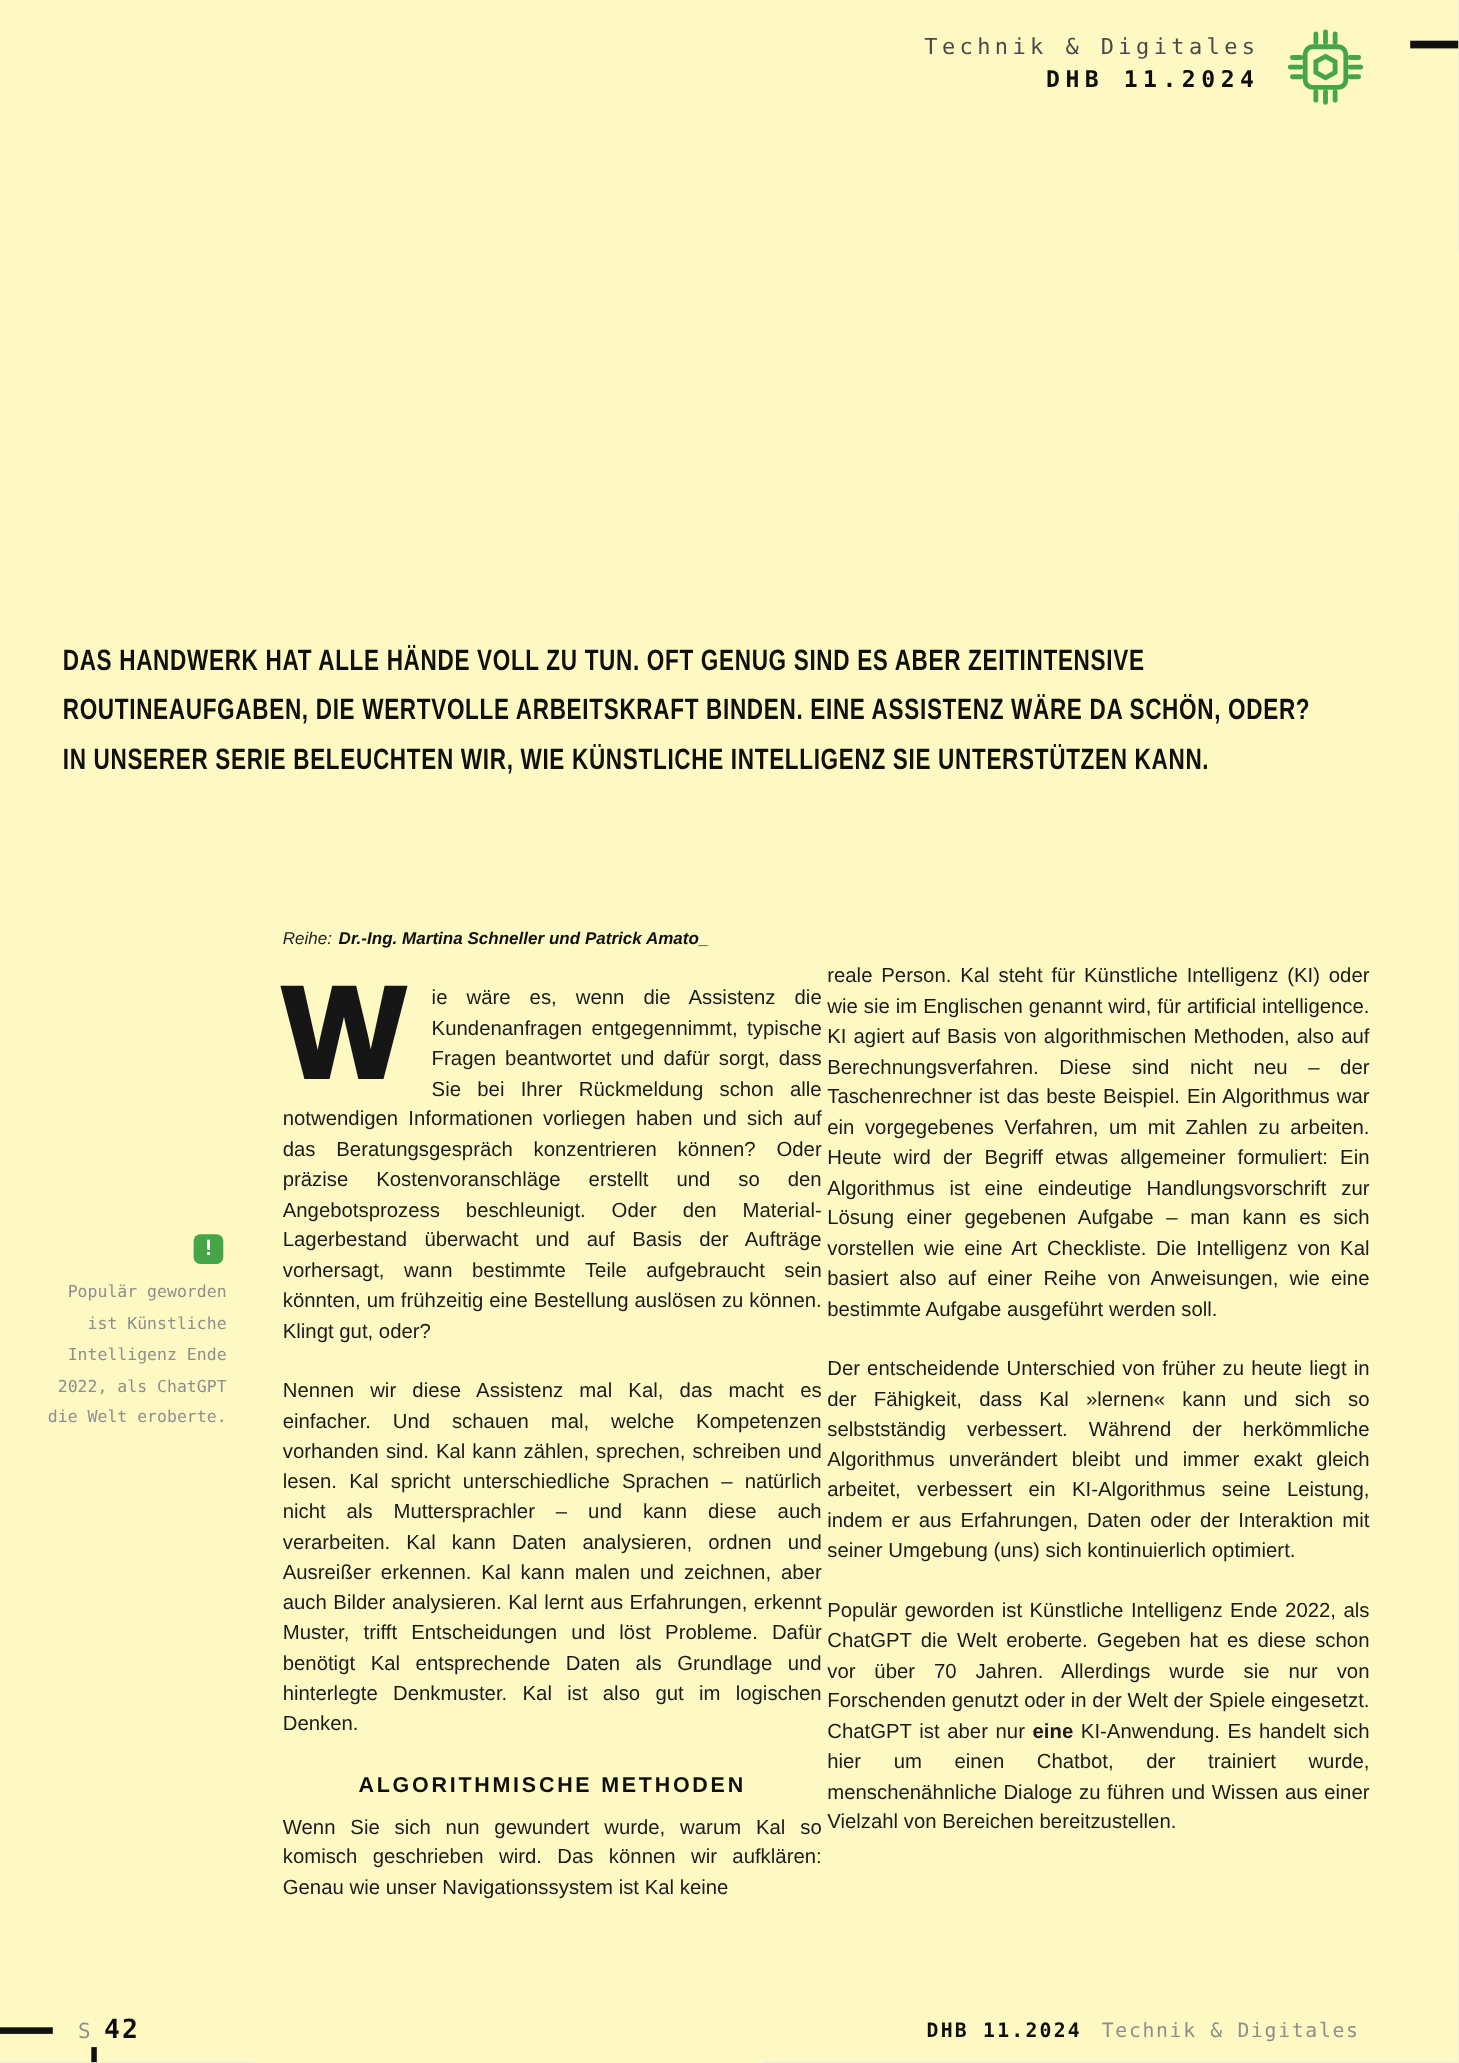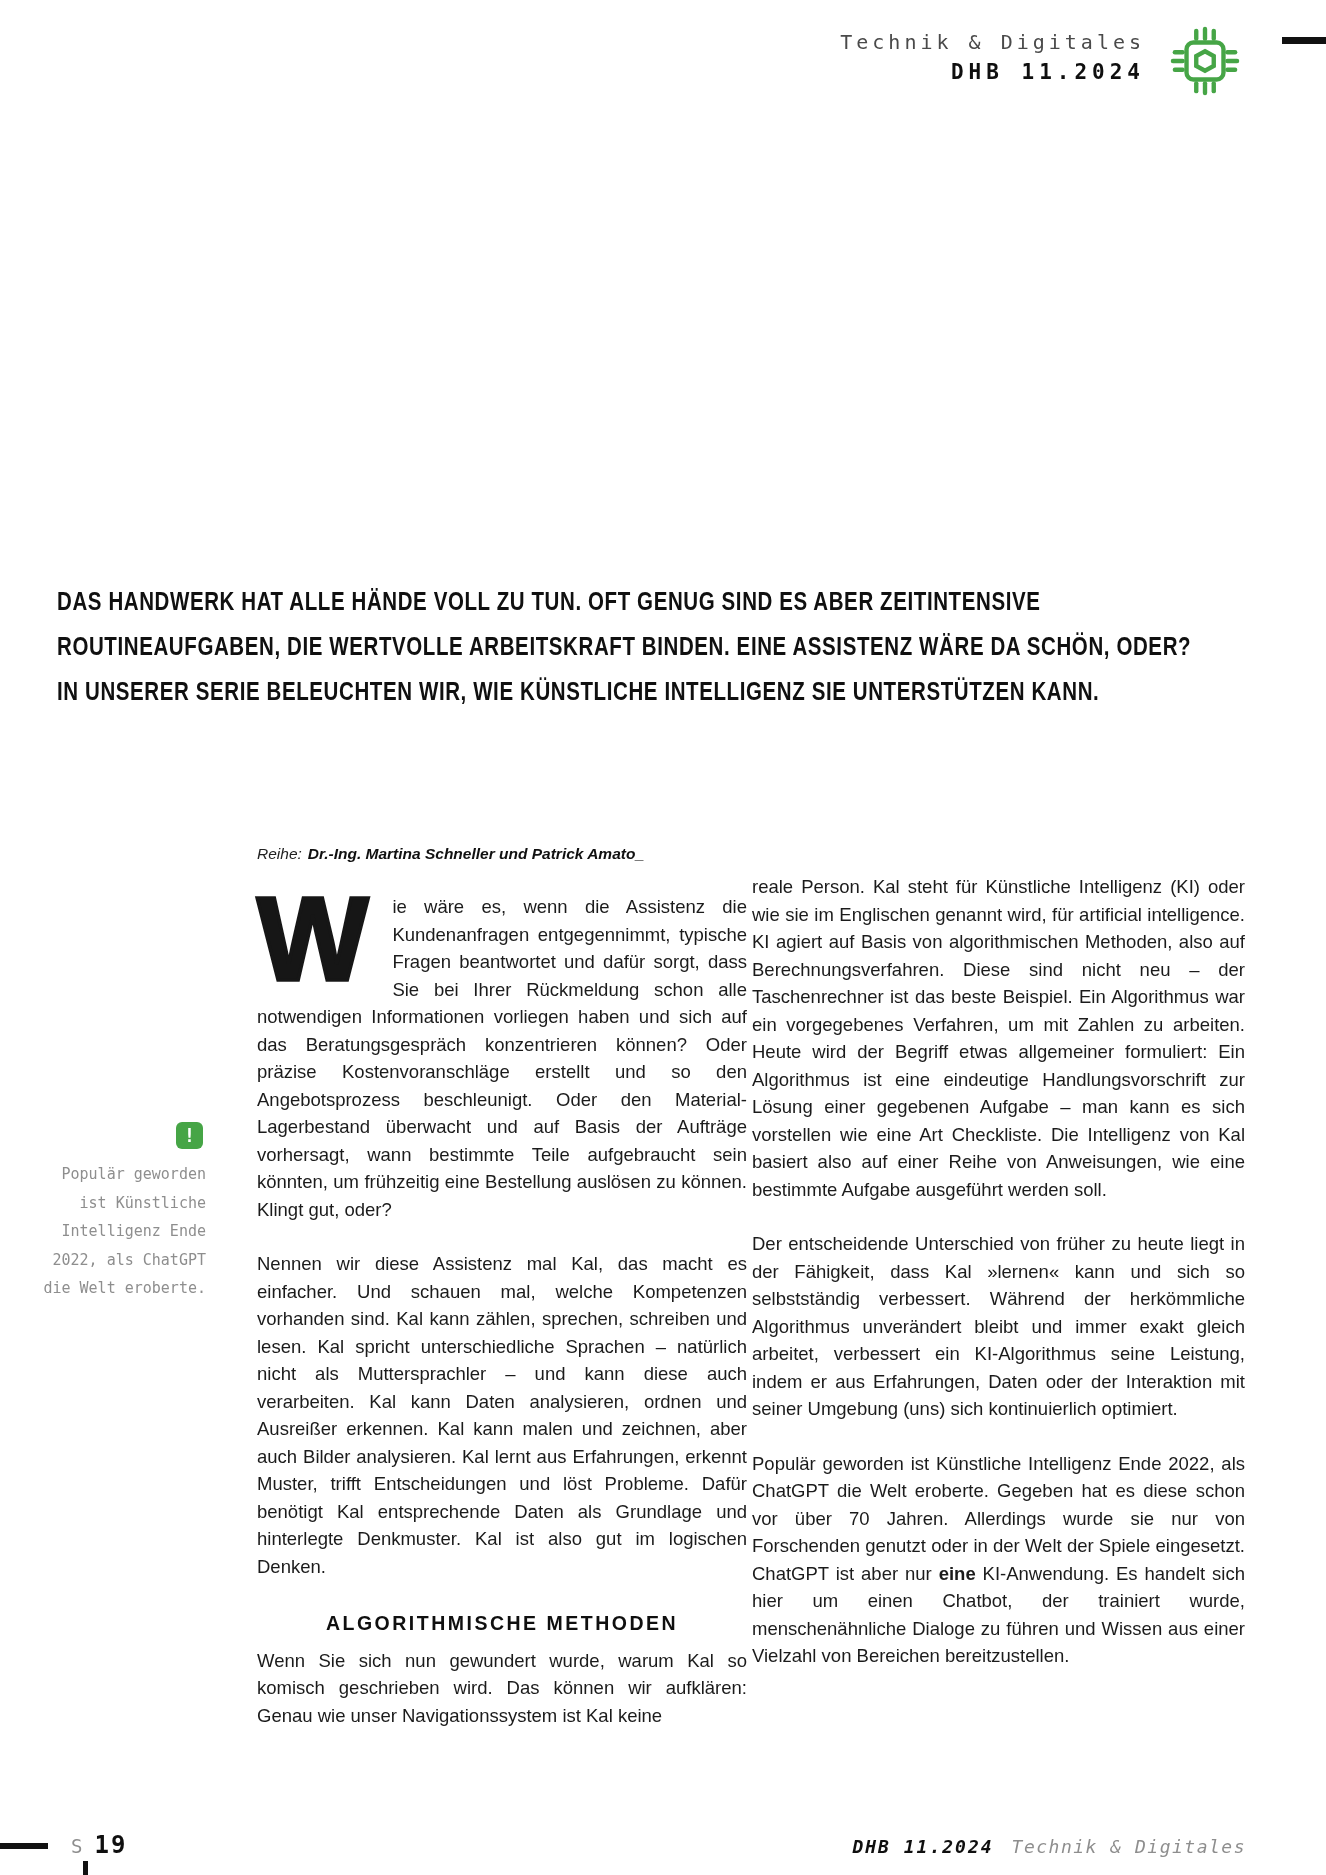--- a/index.html
+++ b/index.html
@@ -6,21 +6,21 @@
     --green:#46A546;
     --ink:#1b1b1b;
     --gray:#8e8e8e;
     --darkgray:#4a4a4a;
   }
   *{margin:0;padding:0;box-sizing:border-box;}
   html,body{background:#e8e8e8;}
   .page{
     position:relative;
     width:1326px;height:1875px;
-    background:#ffffff;
+    background:#fef9c3;
     margin:0 auto;
     overflow:hidden;
     font-family:"Liberation Sans",sans-serif;
     color:var(--ink);
   }
   
   .masthead{position:absolute;top:30px;right:181px;text-align:right;}
   .mast-section{
     font-family:"DejaVu Sans Mono",monospace;
     font-size:20px;letter-spacing:4px;color:var(--darkgray);
@@ -76,21 +76,21 @@
   .col h2{
     font-size:19.5px;font-weight:bold;letter-spacing:2.5px;color:#0f0f0f;
     margin:30px 0 9px 0;text-align:center;
   }
   .bold-word{font-weight:bold;}
   
   .footer-bar{position:absolute;left:0;top:1843px;width:48px;height:6px;background:#111;}
   .footer-page{position:absolute;left:71px;top:1831px;font-family:"DejaVu Sans Mono",monospace;}
   .footer-page .s{font-size:19px;color:var(--gray);letter-spacing:2px;}
   .footer-page .num{font-size:24px;font-weight:bold;color:#0f0f0f;letter-spacing:2px;margin-left:10px;}
-  .footer-right{position:absolute;right:80px;top:1836px;font-family:"DejaVu Sans Mono",monospace;white-space:nowrap;font-style:italic;}
+  .footer-right{position:absolute;right:90px;top:1836px;font-family:"DejaVu Sans Mono",monospace;white-space:nowrap;}
   .footer-right .issue{font-size:18px;font-weight:bold;letter-spacing:2px;color:#0f0f0f;}
   .footer-right .section{font-size:18px;letter-spacing:1.5px;color:var(--gray);margin-left:18px;}
   .bottom-tick{position:absolute;left:83px;top:1861px;width:5px;height:14px;background:#111;}
 </style>
 </head>
 <body>
 
 <div class="page">
 
   <div class="masthead">
@@ -137,20 +137,20 @@
   </div>
 
   <div class="col col2">
     <p>reale Person. Kal steht für Künstliche Intelligenz (KI) oder wie sie im Englischen genannt wird, für artificial intelligence. KI agiert auf Basis von algorithmischen Methoden, also auf Berechnungsverfahren. Diese sind nicht neu – der Taschenrechner ist das beste Beispiel. Ein Algorithmus war ein vorgegebenes Verfahren, um mit Zahlen zu arbeiten. Heute wird der Begriff etwas allgemeiner formuliert: Ein Algorithmus ist eine eindeutige Handlungsvorschrift zur Lösung einer gegebenen Aufgabe – man kann es sich vorstellen wie eine Art Checkliste. Die Intelligenz von Kal basiert also auf einer Reihe von Anweisungen, wie eine bestimmte Aufgabe ausgeführt werden soll.</p>
     <p>Der entscheidende Unterschied von früher zu heute liegt in der Fähigkeit, dass Kal »lernen« kann und sich so selbstständig verbessert. Während der herkömmliche Algorithmus unverändert bleibt und immer exakt gleich arbeitet, verbessert ein KI-Algorithmus seine Leistung, indem er aus Erfahrungen, Daten oder der Interaktion mit seiner Umgebung (uns) sich kontinuierlich optimiert.</p>
     <p><span>Populär geworden ist Künstliche Intelligenz Ende 2022, als ChatGPT die Welt eroberte. Gegeben hat es diese schon vor über 70 Jahren. Allerdings wurde sie nur von Forschenden genutzt oder in der Welt der Spiele eingesetzt. ChatGPT ist aber nur </span><span class="bold-word">eine</span><span> KI-Anwendung. Es handelt sich hier um einen Chatbot, der trainiert wurde, menschenähnliche Dialoge zu führen und Wissen aus einer Vielzahl von Bereichen bereitzustellen.</span></p>
   </div>
 
   <div class="footer-bar"></div>
   <div class="footer-page">
-    <span class="s">S</span><span class="num">19</span>
+    <span class="s">S</span><span class="num">42</span>
   </div>
   <div class="footer-right">
     <span class="issue">DHB 11.2024</span><span class="section">Technik &amp; Digitales</span>
   </div>
   <div class="bottom-tick"></div>
 
 </div>
 
 </body></html>

